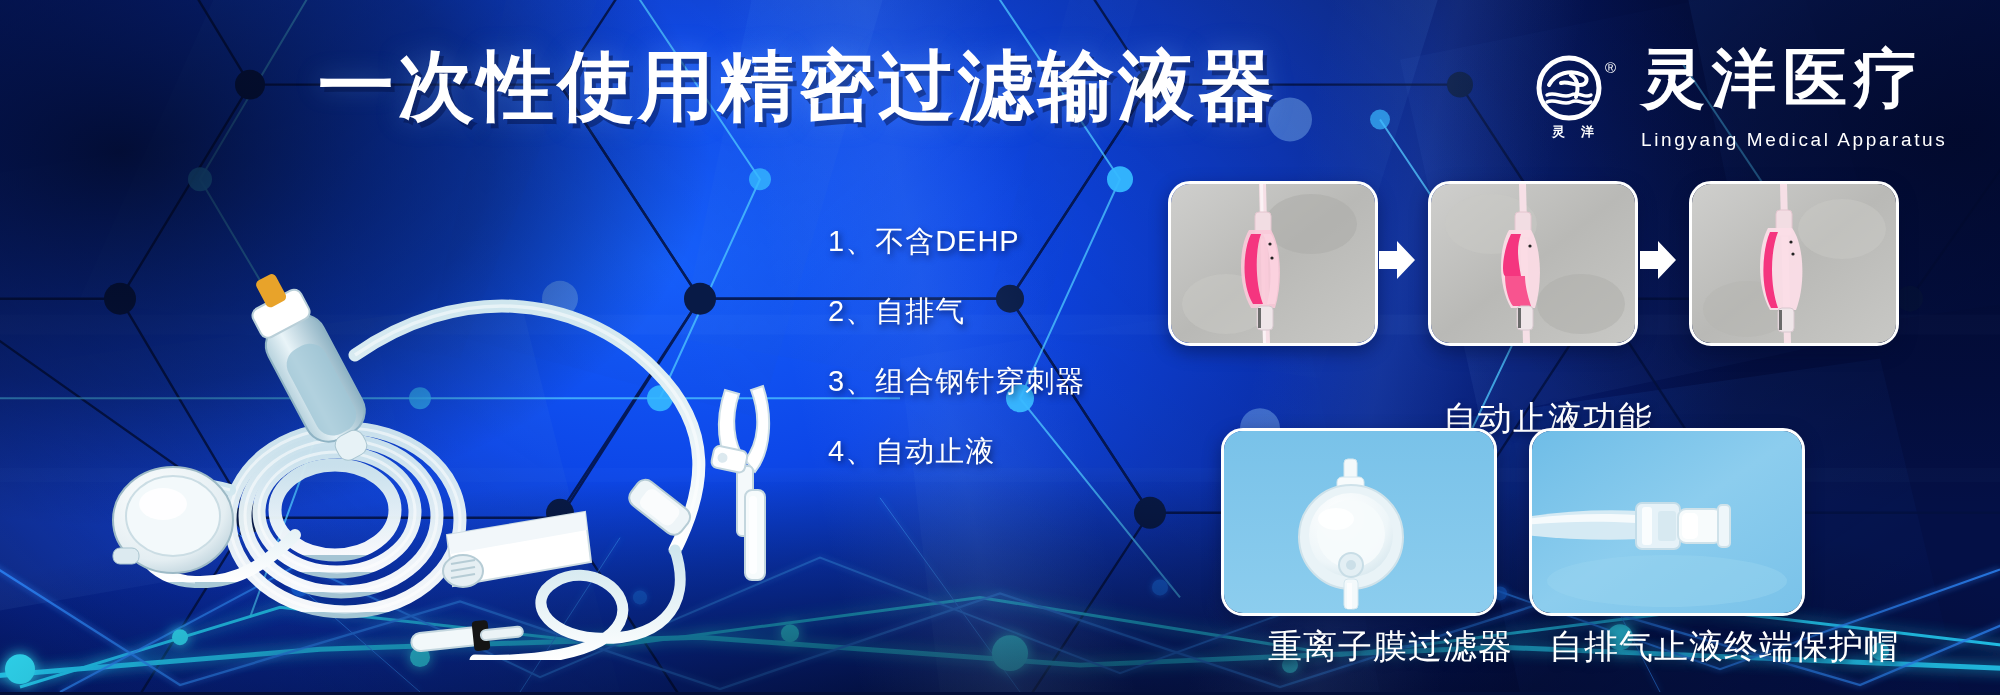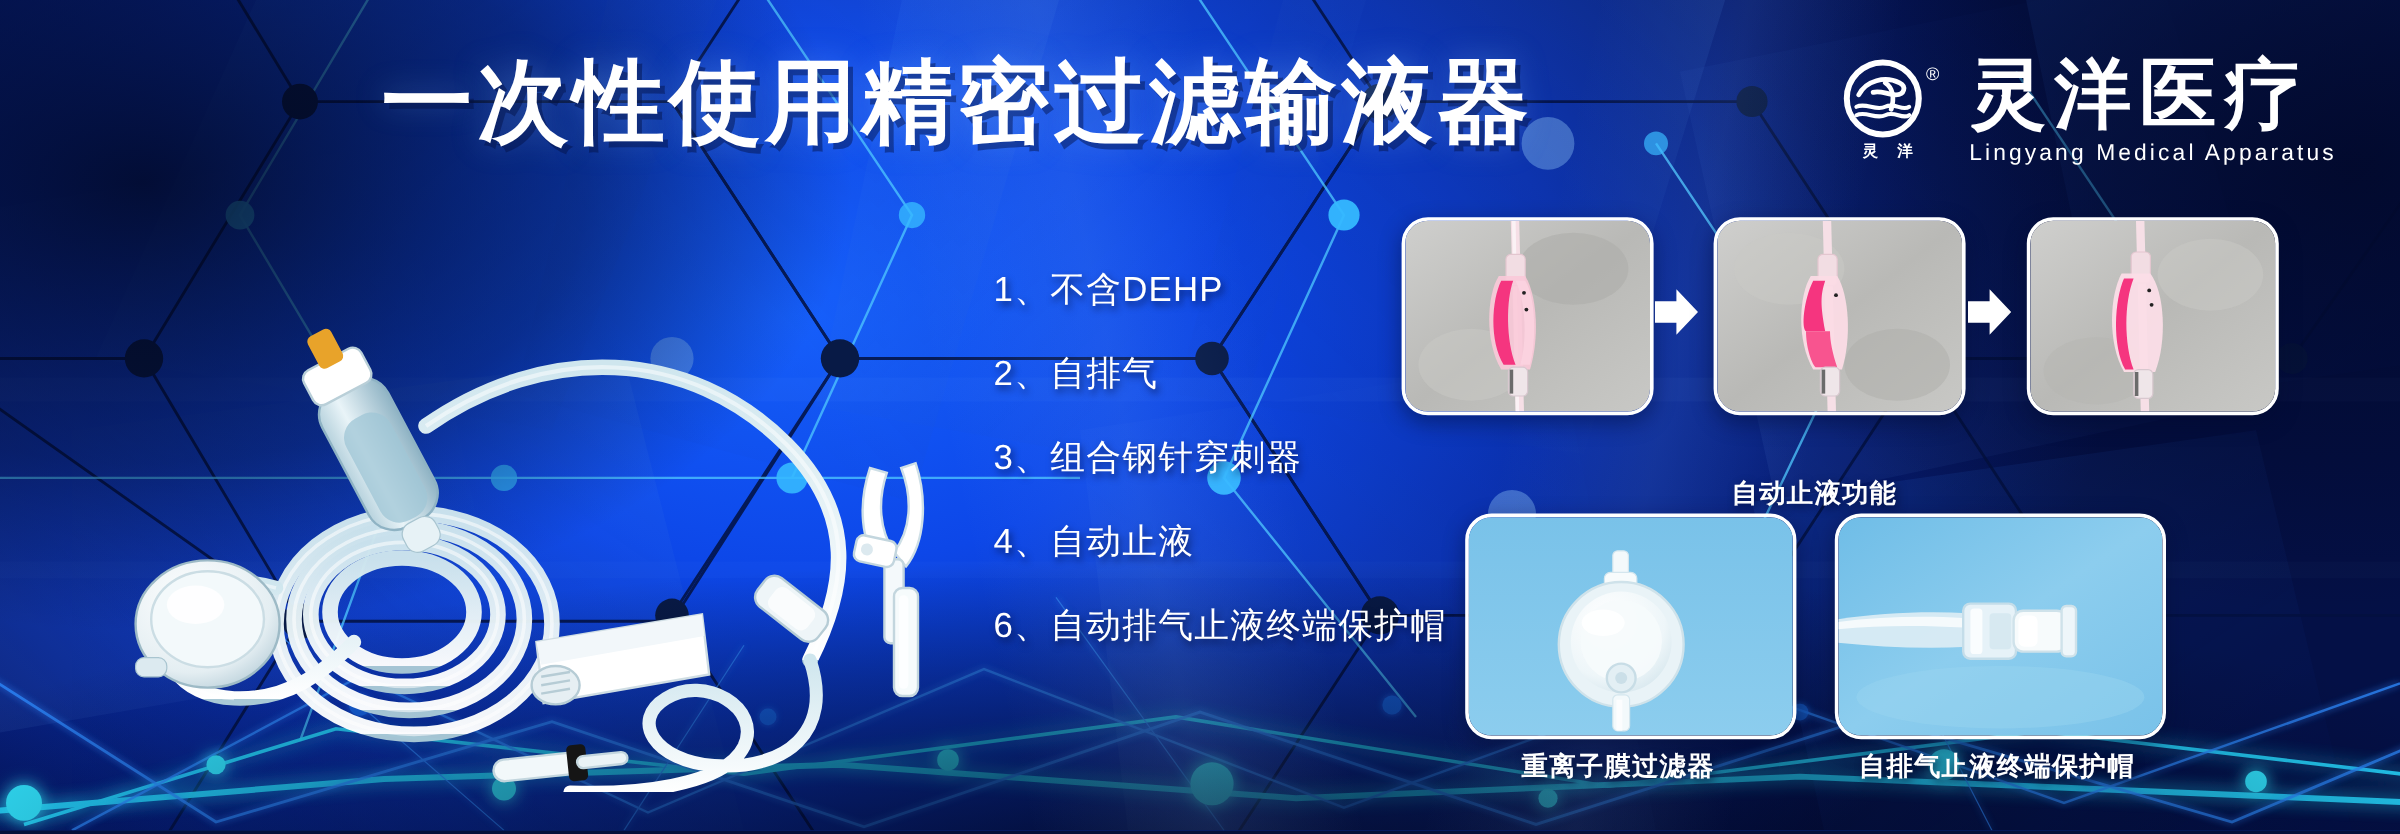--- a/index.html
+++ b/index.html
@@ -59,21 +59,21 @@
   .logo-mark-sub{
     margin-top:2px;color:#fff;font-size:13px;letter-spacing:16px;
     text-indent:16px;font-weight:bold;white-space:nowrap;
   }
   .logo-text{display:flex;flex-direction:column;}
   .logo-cn{
     color:#fff;font-size:64px;font-weight:bold;letter-spacing:7px;line-height:1.08;
     white-space:nowrap;
   }
   .logo-en{
-    color:#fff;font-size:19px;letter-spacing:2.6px;margin-top:4px;white-space:nowrap;
+    color:#fff;font-size:19px;letter-spacing:2.6px;margin-top:16px;white-space:nowrap;
     font-family:"Liberation Sans","DejaVu Sans",sans-serif;
     text-align:right;
   }
 
   
   .features{position:absolute;left:828px;top:222px;}
   .feature{
     color:#ffffff;font-size:29px;font-weight:normal;
     letter-spacing:1px;white-space:nowrap;margin-bottom:30px;
     text-shadow:2px 3px 6px rgba(2,12,52,.65);
@@ -101,21 +101,21 @@
   }
   .arrow.a1{left:1379px;}
   .arrow.a2{left:1640px;}
   .arrow svg{width:100%;height:100%;display:block;}
 
   .p-bot{top:428px;width:270px;height:182px;}
   .p-bot.d{left:1221px;}
   .p-bot.e{left:1529px;}
 
   .caption{
-    position:absolute;color:#ffffff;font-size:22px;font-weight:bold;
+    position:absolute;color:#ffffff;font-size:34px;font-weight:normal;
     letter-spacing:1px;white-space:nowrap;
     text-shadow:2px 3px 7px rgba(2,10,48,.75);
   }
   .cap-top{left:1443px;top:396px;}
   .cap-d{left:1268px;top:624px;}
   .cap-e{left:1549px;top:624px;}
 </style>
 </head>
 <body>
 
@@ -374,21 +374,20 @@
       </g>
       <rect x="118" y="452" width="14" height="26" rx="3" fill="#151515" transform="rotate(-10 125 465)" opacity="0"></rect>
     </svg>
   </div>
 
   <div class="features">
     <div class="feature">1、不含DEHP</div>
     <div class="feature">2、自排气</div>
     <div class="feature">3、组合钢针穿刺器</div>
     <div class="feature">4、自动止液</div>
-    <div class="feature">6、自动排气止液终端保护帽</div>
   </div>
 
   <div class="panel p-top a">
     <svg viewBox="0 0 204 159" preserveAspectRatio="none">
       <defs>
         <linearGradient id="gbg1" x1="0" y1="0" x2="1" y2="1">
           <stop offset="0" stop-color="#cfcfcd"></stop>
             <stop offset=".5" stop-color="#b9b9b6"></stop>
           <stop offset="1" stop-color="#c8c8c5"></stop>
         </linearGradient>

